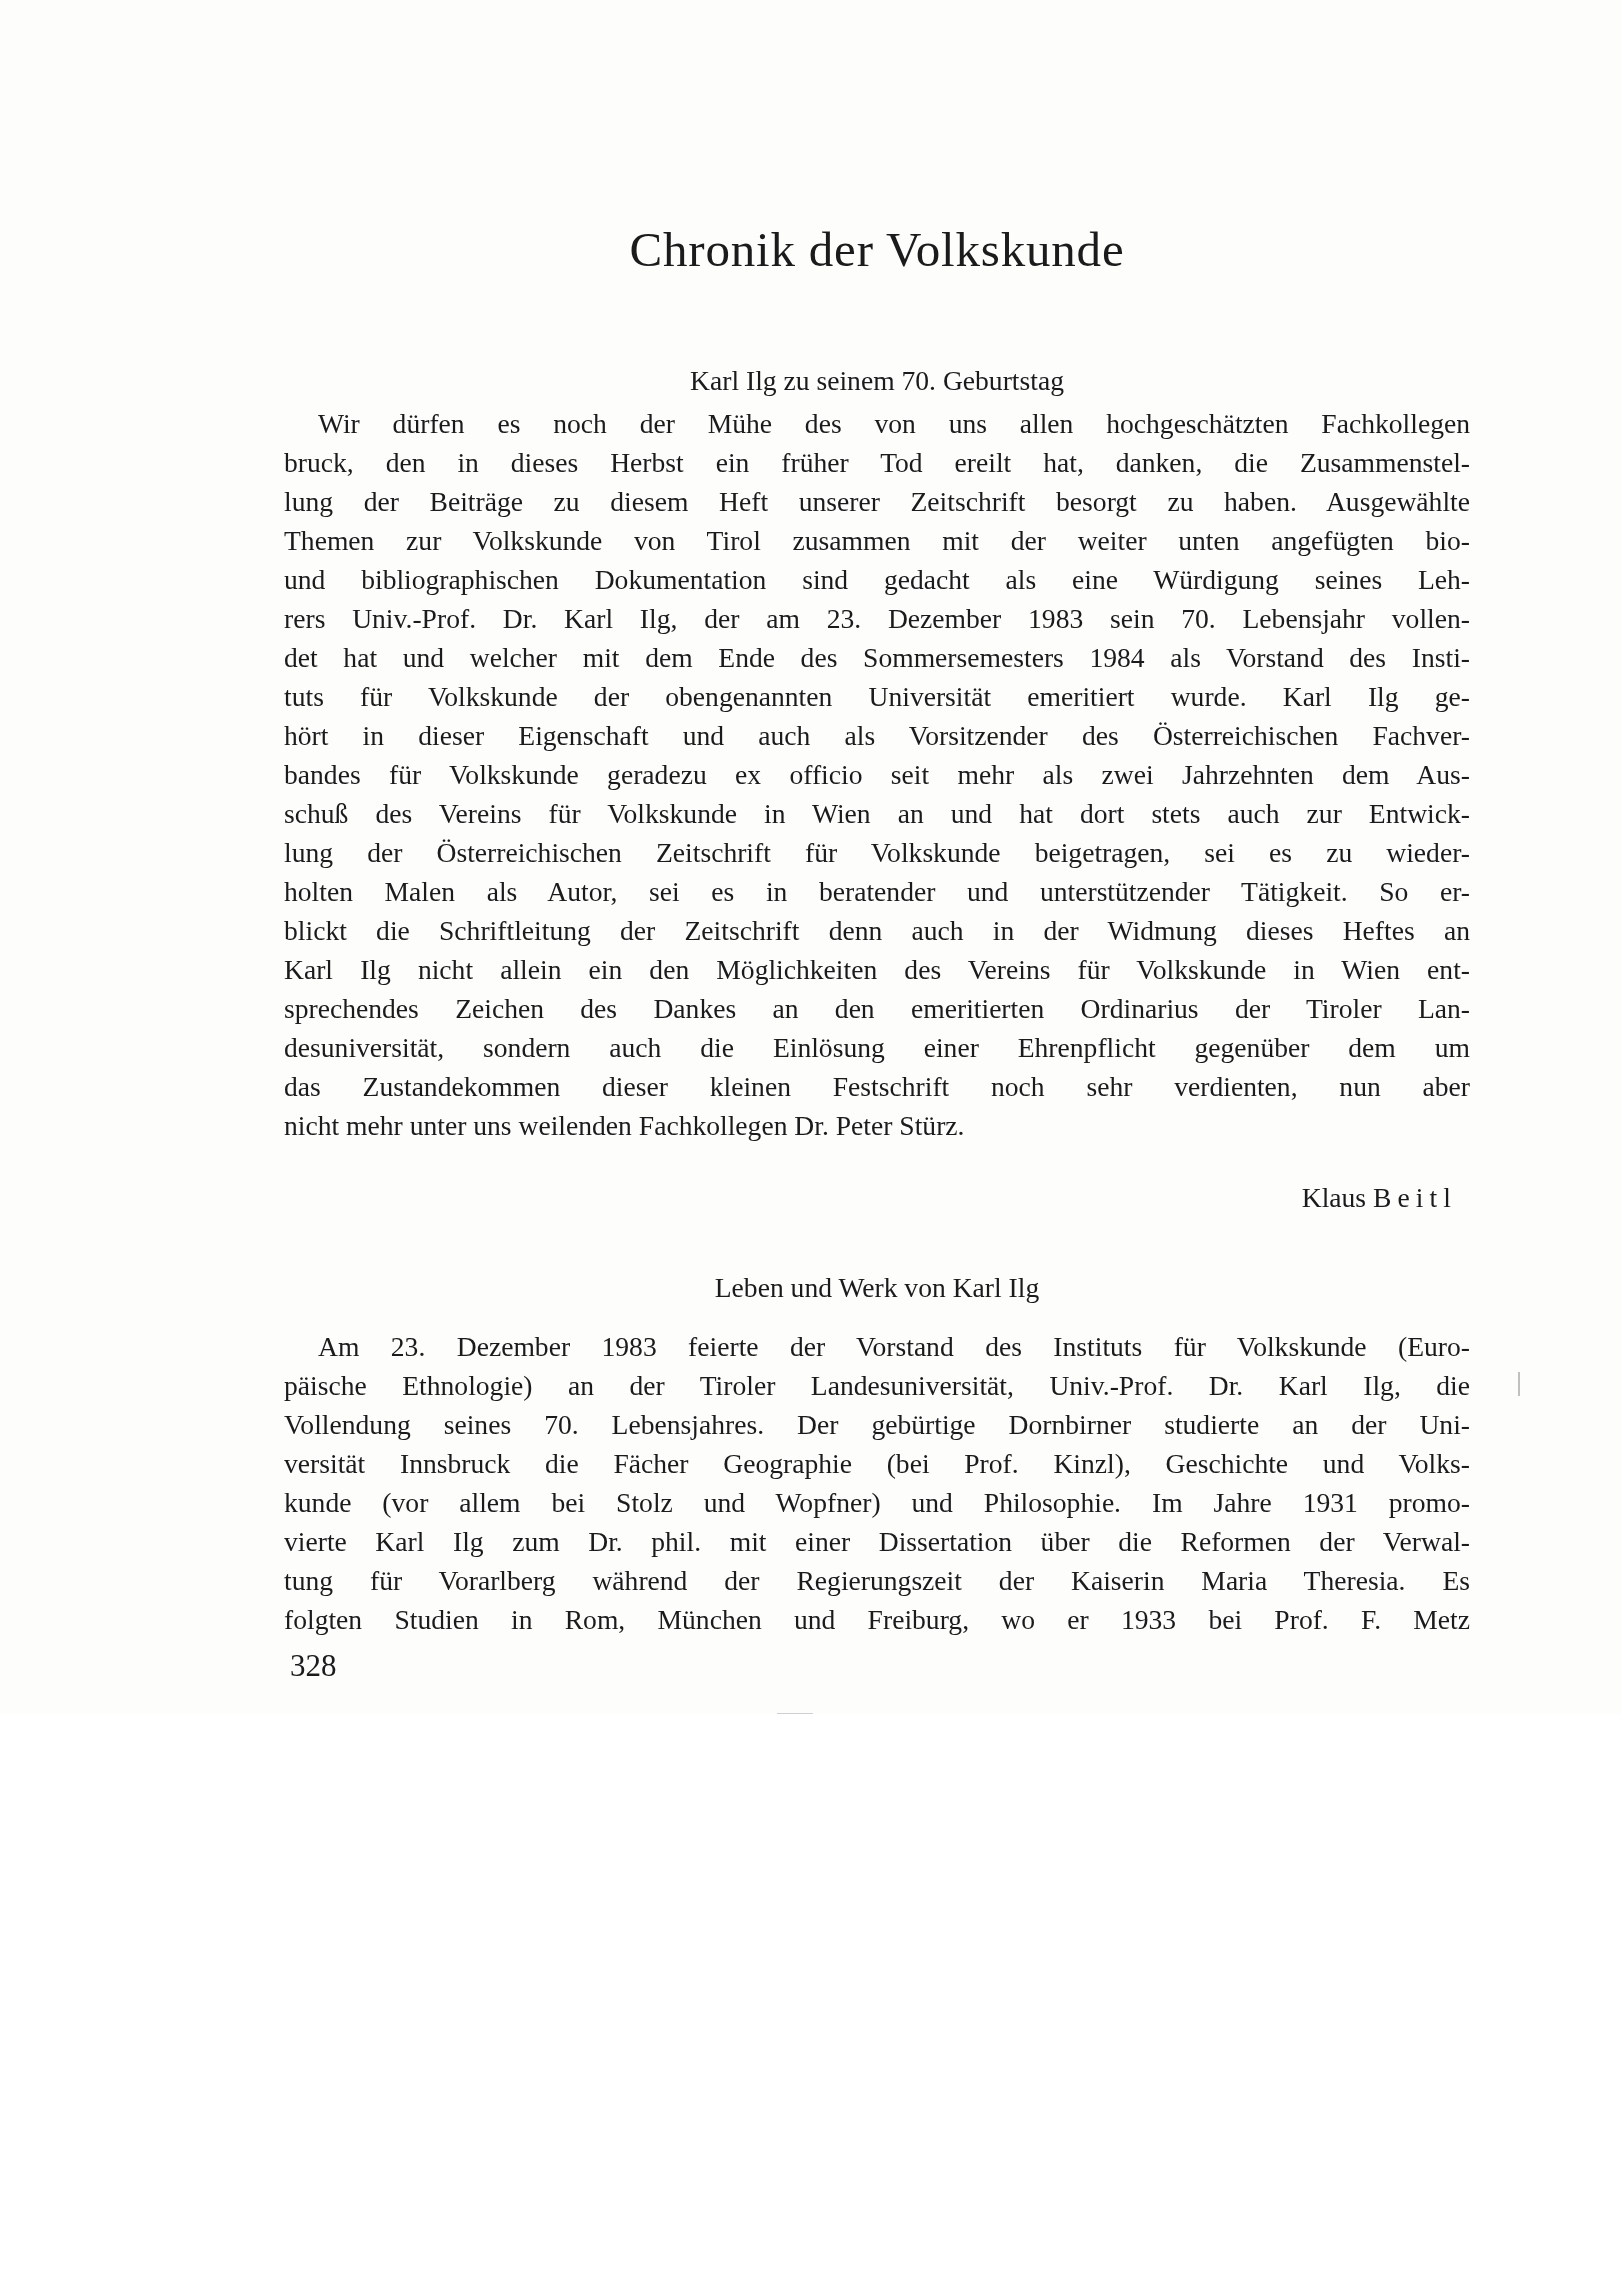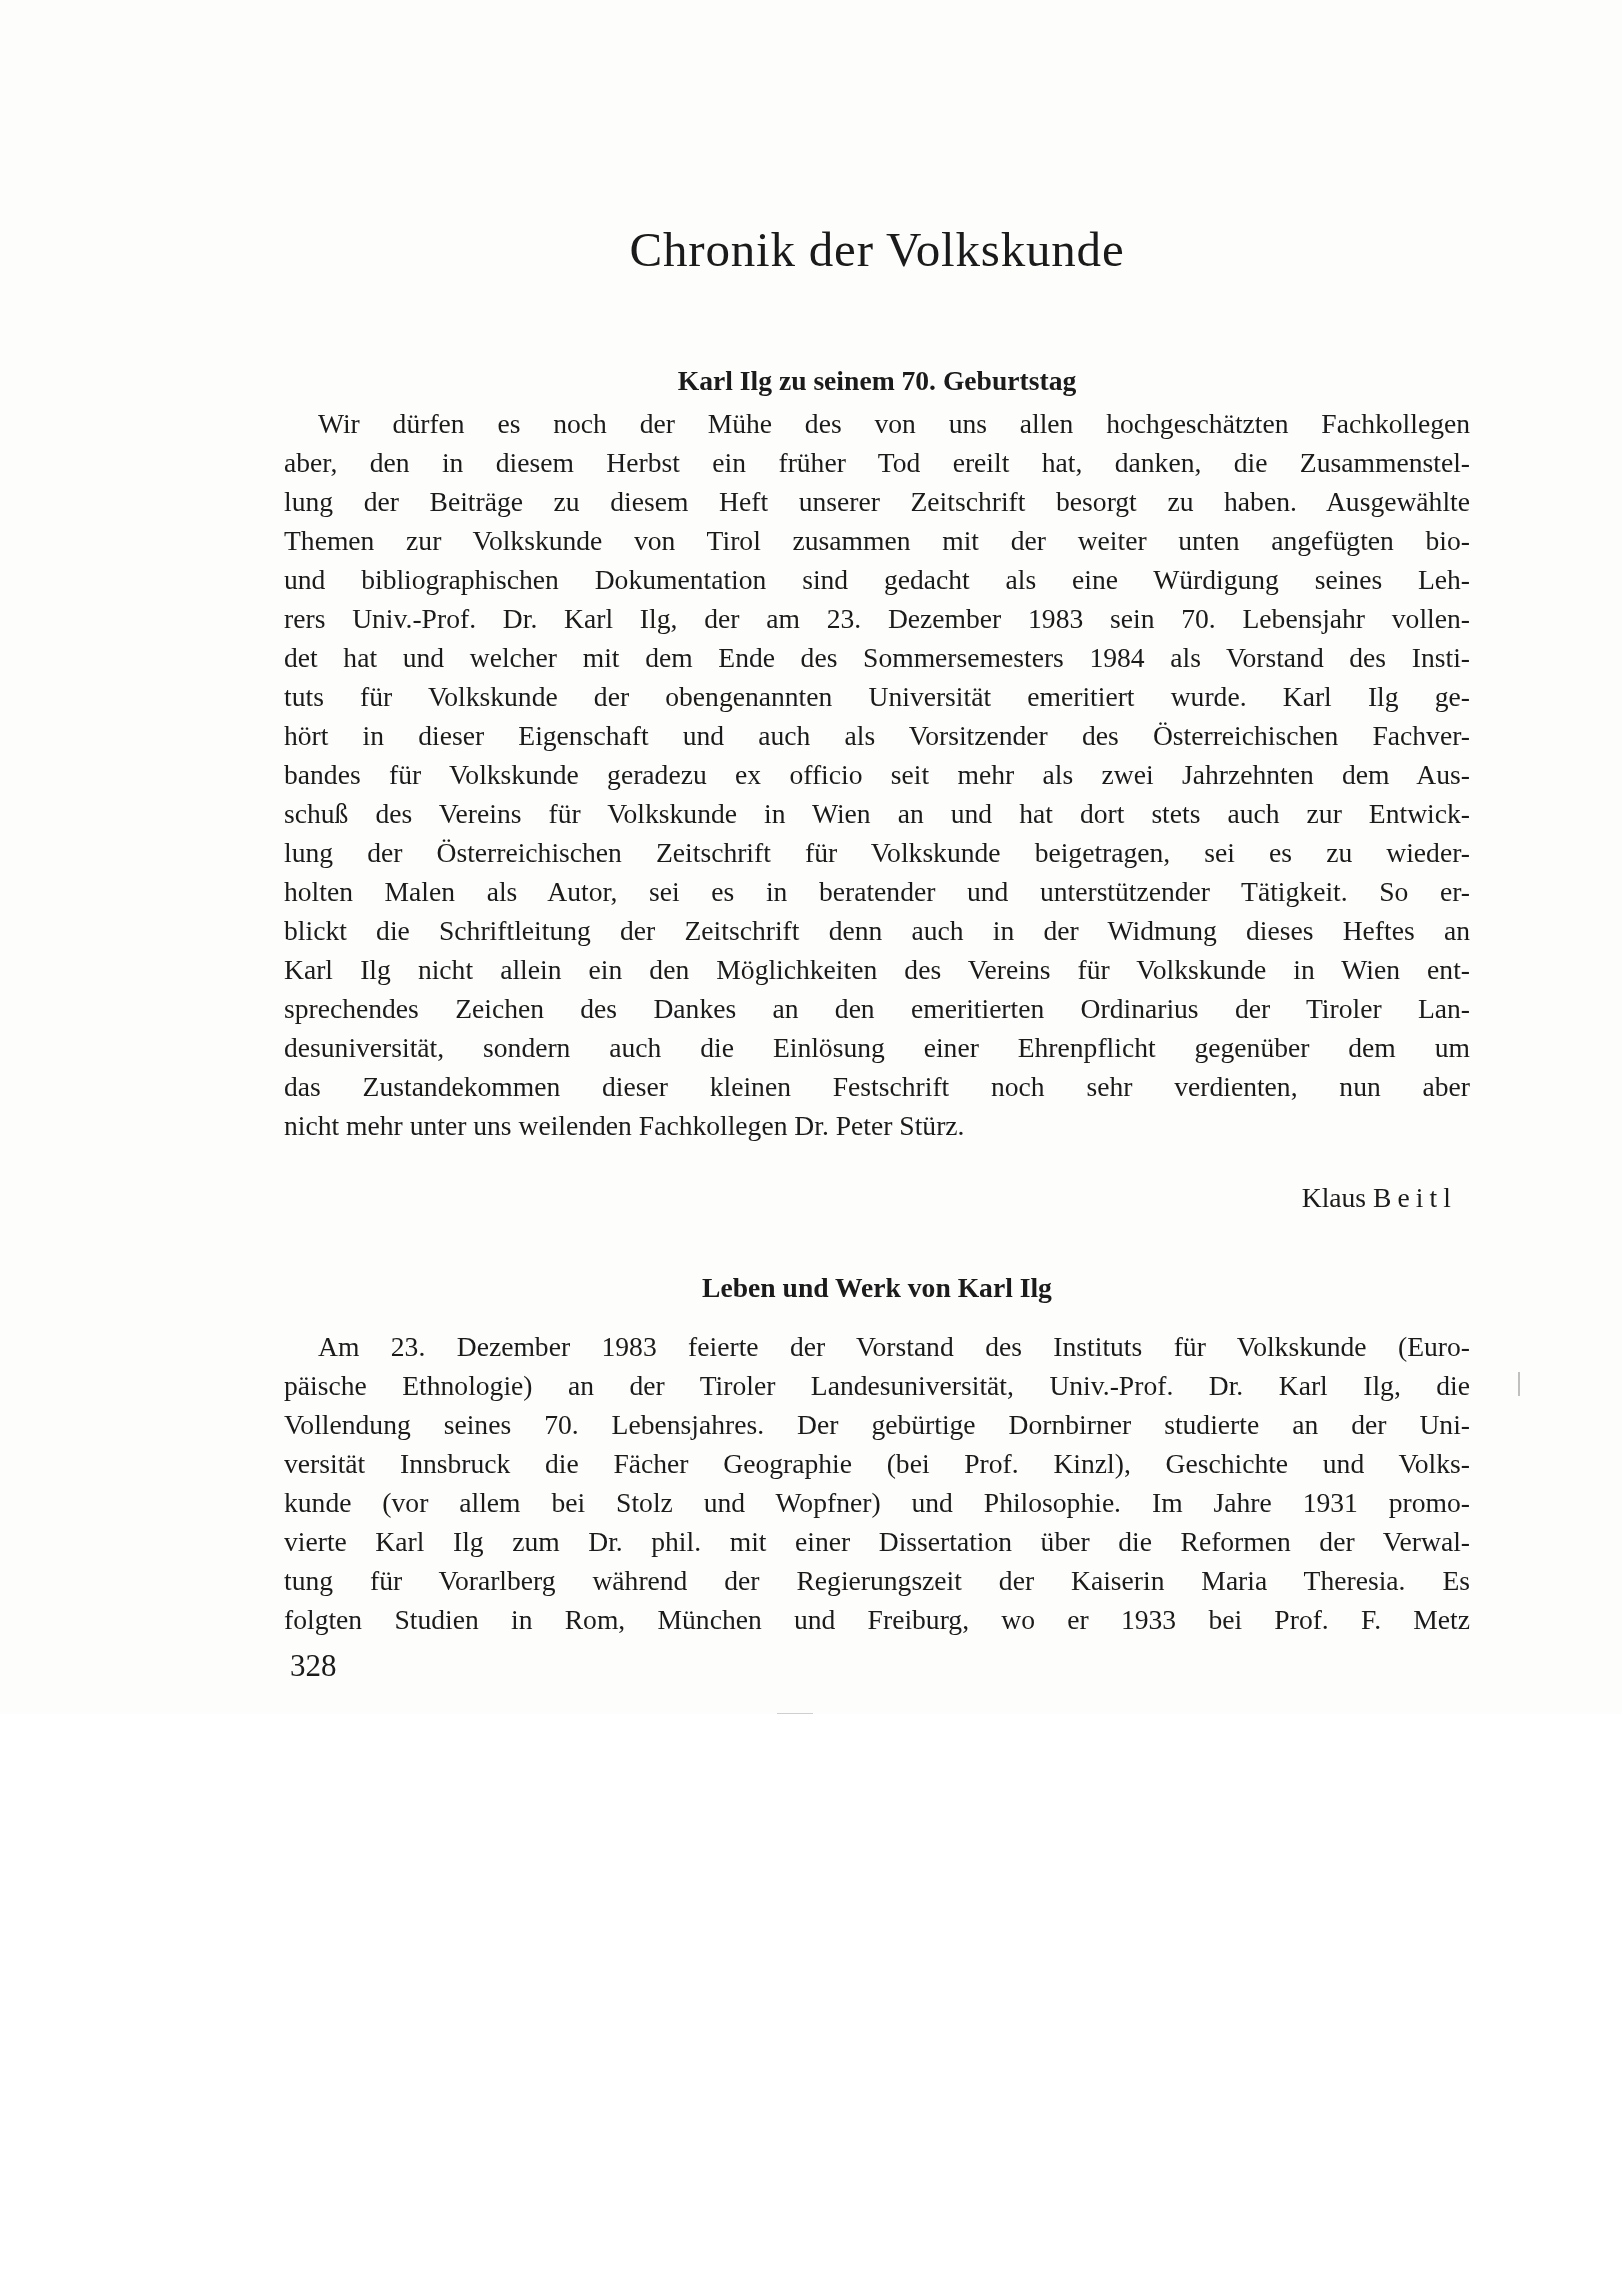--- a/index.html
+++ b/index.html
@@ -22,21 +22,21 @@
     font-size: 49px;
     font-weight: 400;
     letter-spacing: 0.8px;
   }
   .section-heading {
     position: absolute;
     left: 284px;
     width: 1186px;
     text-align: center;
     font-size: 27.6px;
-    font-weight: 700;
+    font-weight: 400;
   }
   .h1 { top: 365px; }
   .h2 { top: 1272px; }
   .para {
     position: absolute;
     left: 284px;
     width: 1186px;
     font-size: 27.6px;
     line-height: 39px;
     text-align: justify;
@@ -89,21 +89,21 @@
 <body>
 
 <div class="page">
 
   <h1 class="title">Chronik der Volkskunde</h1>
 
   <h2 class="section-heading h1">Karl Ilg zu seinem 70. Geburtstag</h2>
 
   <div class="para p1">
       <div class="line line-first">Wir dürfen es noch der Mühe des von uns allen hochgeschätzten Fachkollegen</div>
-      <div class="line">aber, den in diesem Herbst ein früher Tod ereilt hat, danken, die Zusammenstel-</div>
+      <div class="line">bruck, den in dieses Herbst ein früher Tod ereilt hat, danken, die Zusammenstel-</div>
       <div class="line">lung der Beiträge zu diesem Heft unserer Zeitschrift besorgt zu haben. Ausgewählte</div>
       <div class="line">Themen zur Volkskunde von Tirol zusammen mit der weiter unten angefügten bio-</div>
       <div class="line">und bibliographischen Dokumentation sind gedacht als eine Würdigung seines Leh-</div>
       <div class="line">rers Univ.-Prof. Dr. Karl Ilg, der am 23. Dezember 1983 sein 70. Lebensjahr vollen-</div>
       <div class="line">det hat und welcher mit dem Ende des Sommersemesters 1984 als Vorstand des Insti-</div>
       <div class="line">tuts für Volkskunde der obengenannten Universität emeritiert wurde. Karl Ilg ge-</div>
       <div class="line">hört in dieser Eigenschaft und auch als Vorsitzender des Österreichischen Fachver-</div>
       <div class="line">bandes für Volkskunde geradezu ex officio seit mehr als zwei Jahrzehnten dem Aus-</div>
       <div class="line">schuß des Vereins für Volkskunde in Wien an und hat dort stets auch zur Entwick-</div>
       <div class="line">lung der Österreichischen Zeitschrift für Volkskunde beigetragen, sei es zu wieder-</div>

